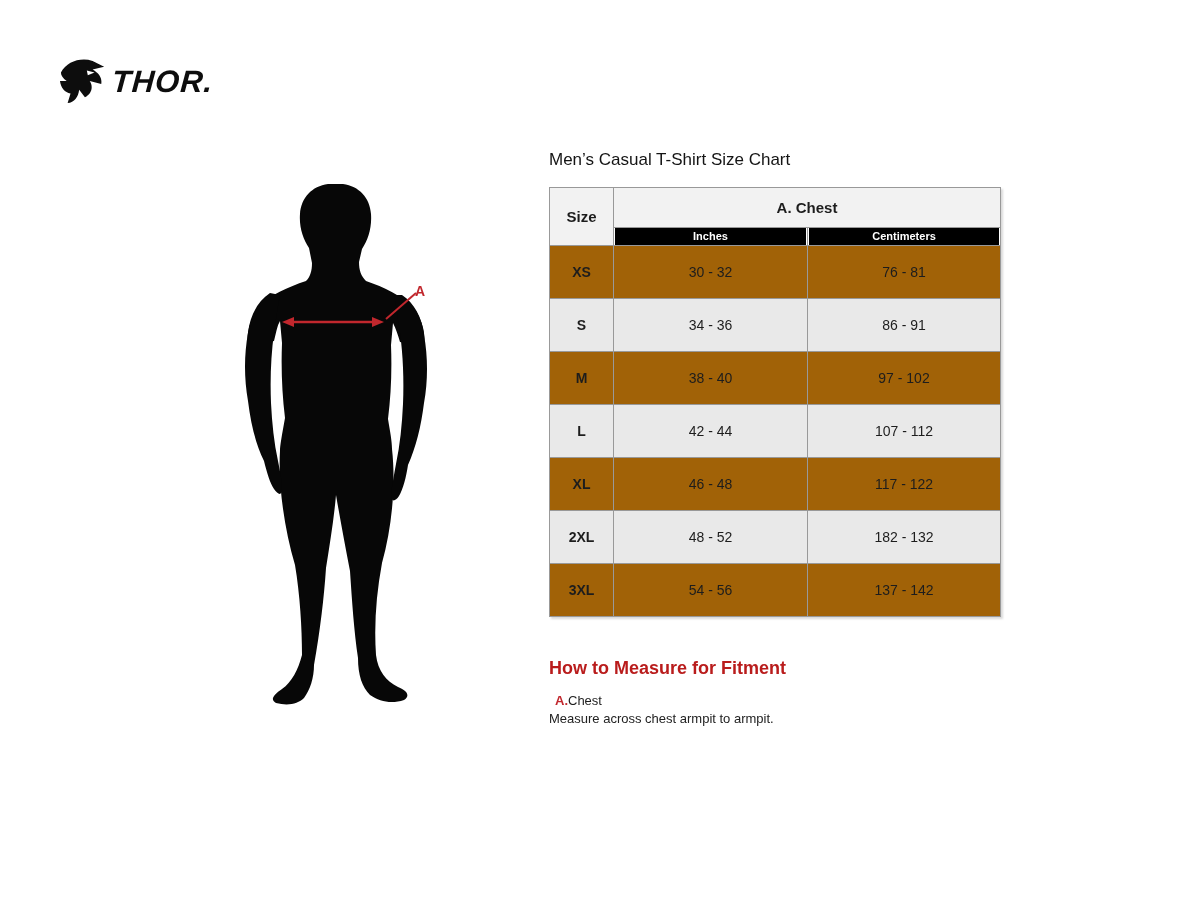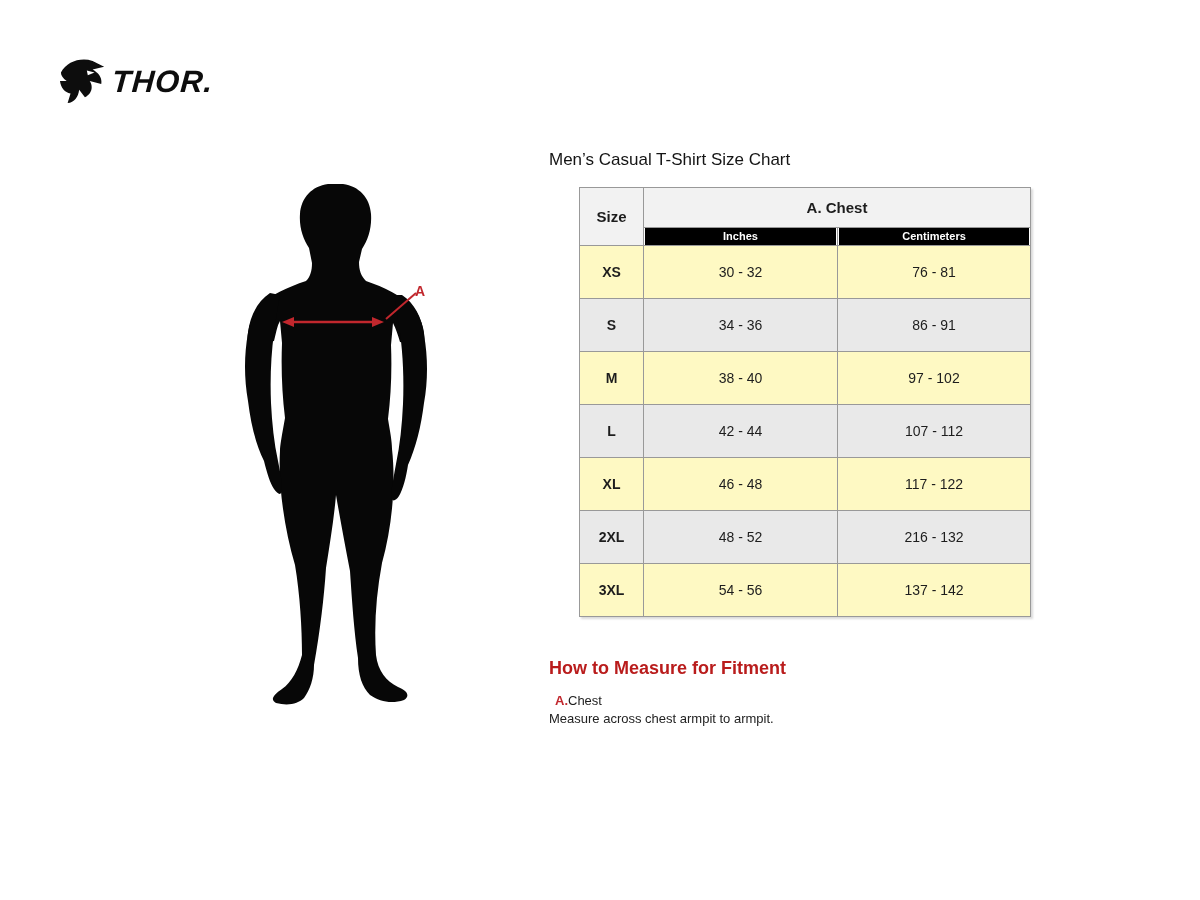--- a/index.html
+++ b/index.html
@@ -15,29 +15,29 @@
   
   .figure-svg { position:absolute; left:240px; top:183px; width:200px; height:525px; }
   .marker-a { position:absolute; left:415px; top:283px; color:#c1272d; font-weight:bold;
               font-size:14px; }
 
   
   .chart-title { position:absolute; left:549px; top:150px; font-size:17px; font-weight:normal;
                  color:#141414; }
 
   .size-table { position:absolute; left:549px; top:187px; width:452px;
-                border-collapse:collapse; box-shadow:2px 2px 2px rgba(0,0,0,0.15);margin-left:30px; }
+                border-collapse:collapse; box-shadow:2px 2px 2px rgba(0,0,0,0.15); }
   .size-table th, .size-table td { border:1px solid #999999; text-align:center;
                 vertical-align:middle; color:#1d1d1d; }
   .size-table .size-head { width:64px; background:#f2f2f2; font-size:15px; font-weight:bold; }
   .size-table .group-head { background:#f2f2f2; font-size:15px; font-weight:bold; height:40px; }
   .size-table .band-cell { padding:0; height:17px; background:#ffffff; }
   .band-bar { background:#000000; color:#ffffff; font-size:11px; font-weight:bold;
               height:17px; line-height:17px; margin:0 1px; }
-  .size-table td { height:53px; font-size:14px; background:#fef9c3; }
+  .size-table td { height:53px; font-size:14px; background:#a16207; }
   .size-table td.size-col { font-weight:bold; }
   .size-table tr.alt td { background:#e9e9e9; }
 
   .measure-title { position:absolute; left:549px; top:658px; font-size:18px; font-weight:bold;
                    color:#b91c1c; }
   .measure-item { position:absolute; left:555px; top:693px; font-size:13px; color:#1d1d1d; }
   .measure-letter { color:#c1272d; font-weight:bold; }
   .measure-name { font-weight:normal; margin-left:0; }
   .measure-desc { position:absolute; left:549px; top:711px; font-size:13px; color:#222222; }
 
@@ -132,21 +132,21 @@
       <td>107 - 112</td>
     </tr>
     <tr>
       <td class="size-col">XL</td>
       <td>46 - 48</td>
       <td>117 - 122</td>
     </tr>
     <tr class="alt">
       <td class="size-col">2XL</td>
       <td>48 - 52</td>
-      <td>216 - 132</td>
+      <td>182 - 132</td>
     </tr>
     <tr>
       <td class="size-col">3XL</td>
       <td>54 - 56</td>
       <td>137 - 142</td>
     </tr>
   </tbody>
     </table>
 
   <div class="measure-title">How to Measure for Fitment</div>

